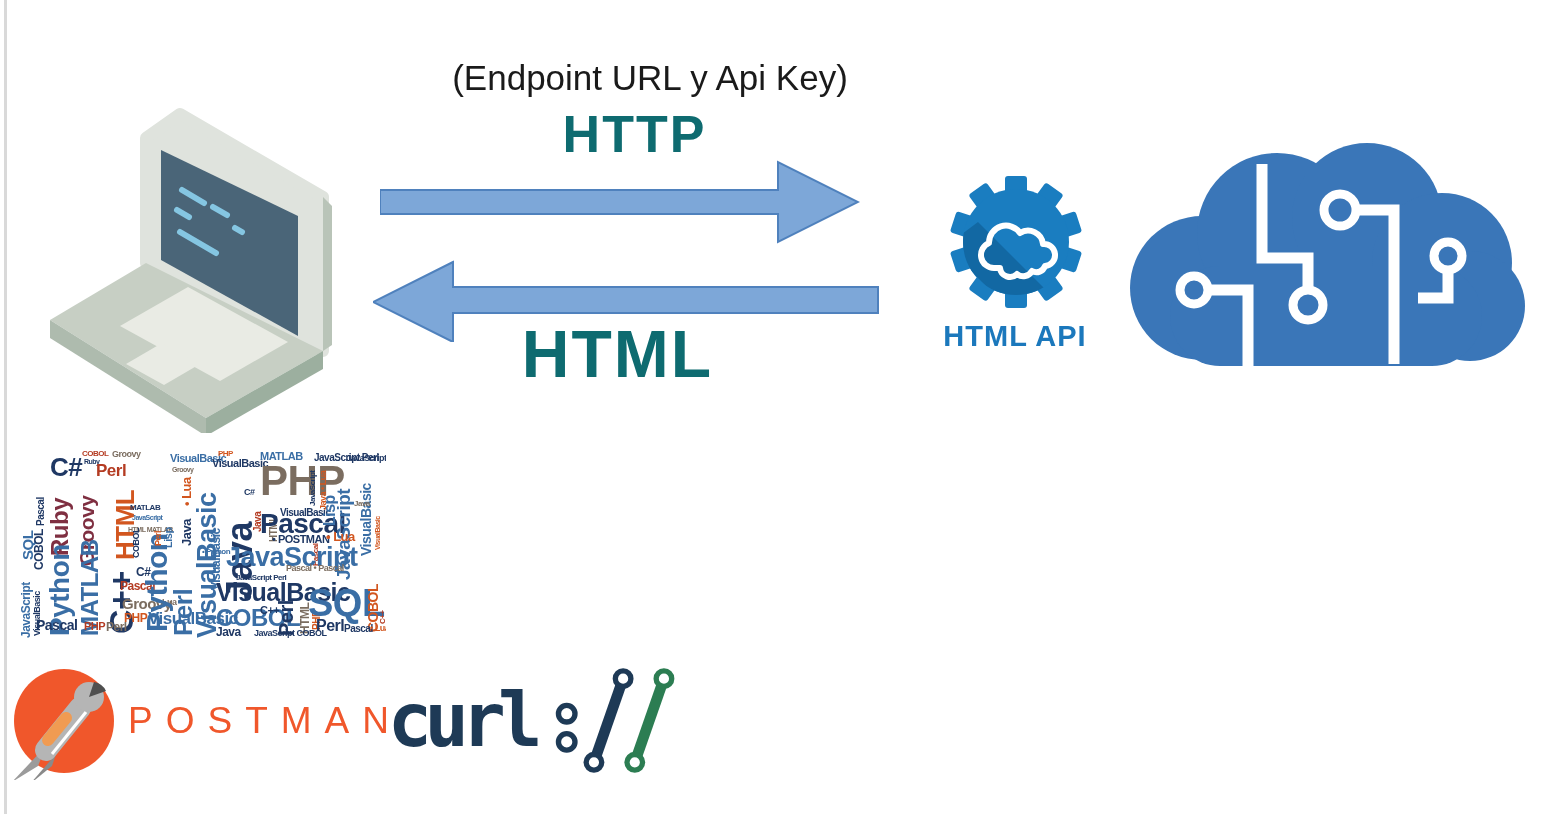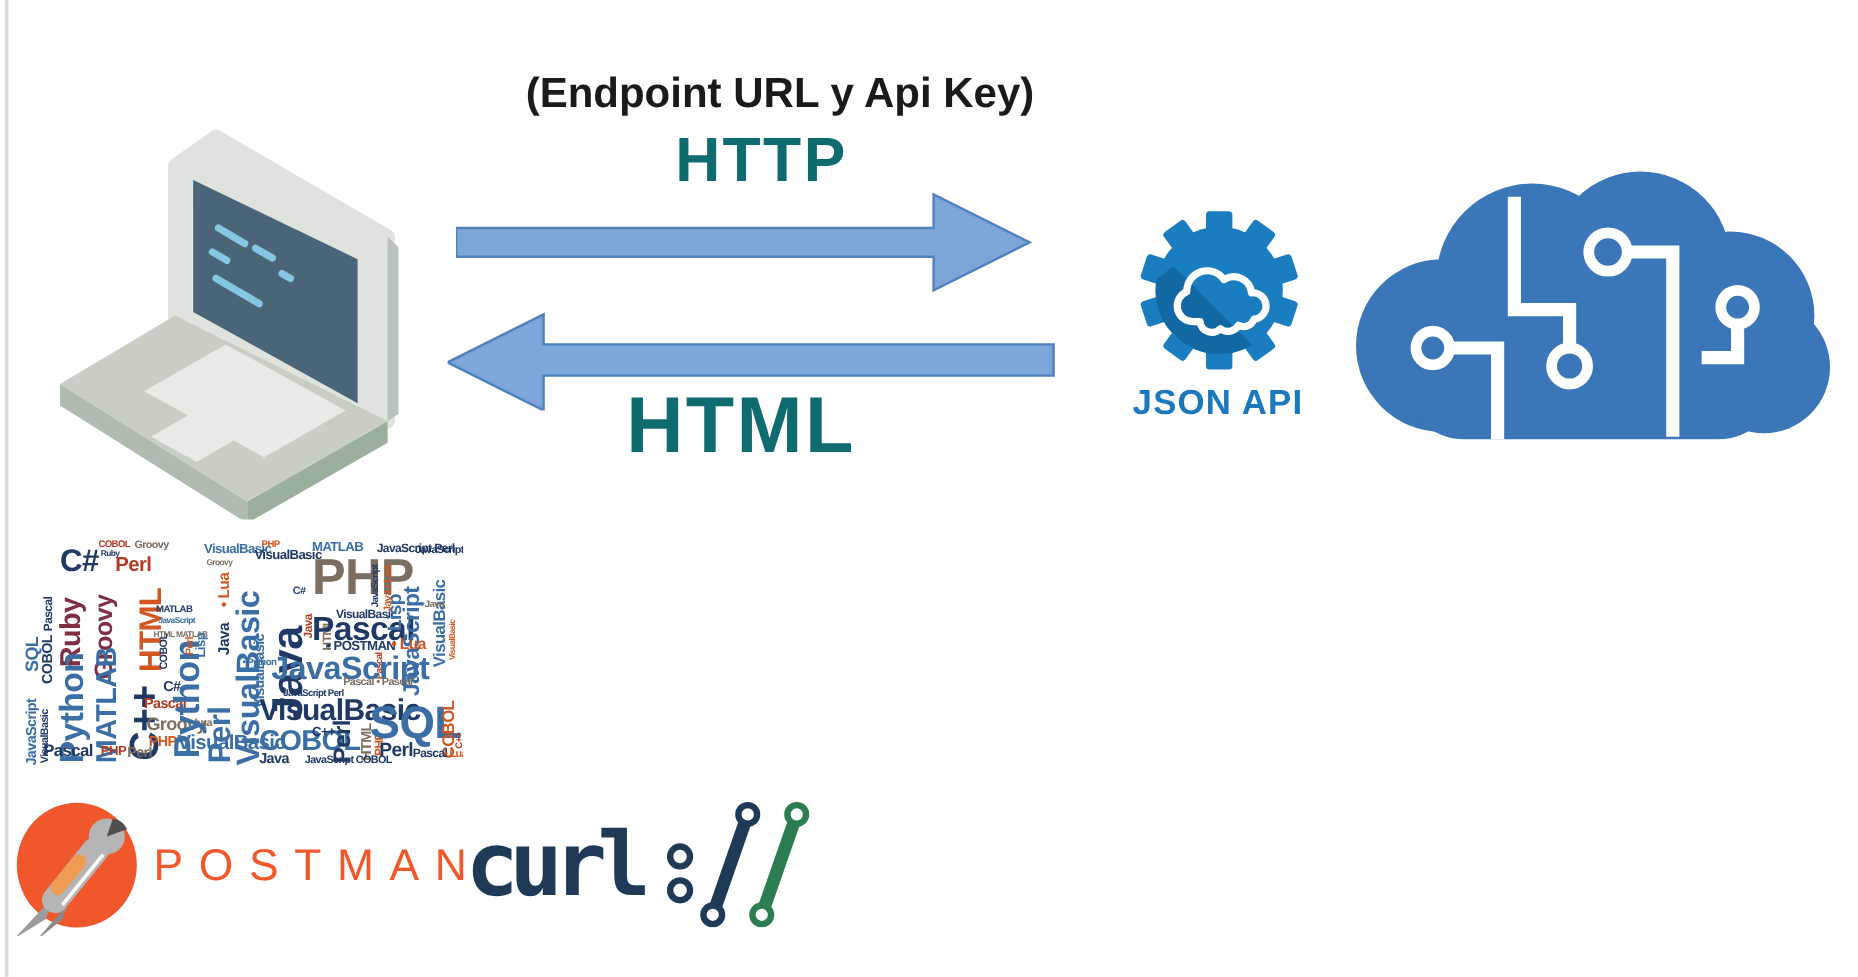--- a/index.html
+++ b/index.html
@@ -13,21 +13,21 @@
     --arrow-fill:#7da7d8; --arrow-stroke:#4f81bd;
     --gear-blue:#1a7dc0; --gear-shadow:#1268a3; --api-text:#1b78bc;
     --brain-blue:#3a76b8;
     --postman-orange:#f0572b;
     --curl-navy:#1e3a56; --curl-green:#2c7d52;
   }
   .abs{position:absolute;}
   .left-edge{left:4px;top:0;width:3px;height:814px;background:var(--edge);}
   .annotation{
     left:438px;top:58px;width:424px;text-align:center;
-    font-size:35px;color:var(--ink);letter-spacing:0px;font-weight:bold;
+    font-size:35px;color:var(--ink);letter-spacing:0px;
   }
   .big-label{
     font-weight:bold;color:var(--teal);text-align:center;letter-spacing:2px;
   }
   .http-label{left:452px;top:104px;width:365px;font-size:52px;}
   .json-label{left:435px;top:316px;width:365px;font-size:66px;}
   .rest-api-label{
     left:915px;top:320px;width:200px;text-align:center;
     font-size:29px;font-weight:bold;color:var(--api-text);letter-spacing:1px;
   }
@@ -97,21 +97,21 @@
       <rect x="-11" y="-66" width="22" height="132" rx="3" transform="rotate(36)"></rect>
       <rect x="-11" y="-66" width="22" height="132" rx="3" transform="rotate(72)"></rect>
       <rect x="-11" y="-66" width="22" height="132" rx="3" transform="rotate(108)"></rect>
       <rect x="-11" y="-66" width="22" height="132" rx="3" transform="rotate(144)"></rect>
     </g>
     <circle r="53"></circle>
   </g>
   <path d="M36,56 L126,146 L94,170 L4,80 Z" clip-path="url(#gearclip)" fill="var(--gear-shadow)"></path>
   <path d="M52,102 a13,13 0 0 1 -5,-25 a17,17 0 0 1 31,-10 a15,15 0 0 1 23,11 a11,11 0 0 1 2,22 a9,9 0 0 1 -13,5 a10,10 0 0 1 -15,3 a10,10 0 0 1 -17,-6 z" stroke="#ffffff" stroke-width="6" fill="none" stroke-linejoin="round"></path>
 </svg>
-<div class="abs rest-api-label">JSON API</div>
+<div class="abs rest-api-label">HTML API</div>
 
 <svg class="abs" style="left:1112px;top:138px" width="420" height="245" viewBox="0 0 420 245">
   <g fill="var(--brain-blue)">
     <circle cx="90" cy="150" r="72"></circle>
     <circle cx="165" cy="95" r="80"></circle>
     <circle cx="255" cy="80" r="75"></circle>
     <circle cx="330" cy="125" r="70"></circle>
     <circle cx="358" cy="168" r="55"></circle>
     <rect x="58" y="128" width="312" height="100" rx="50"></rect>
   </g>

